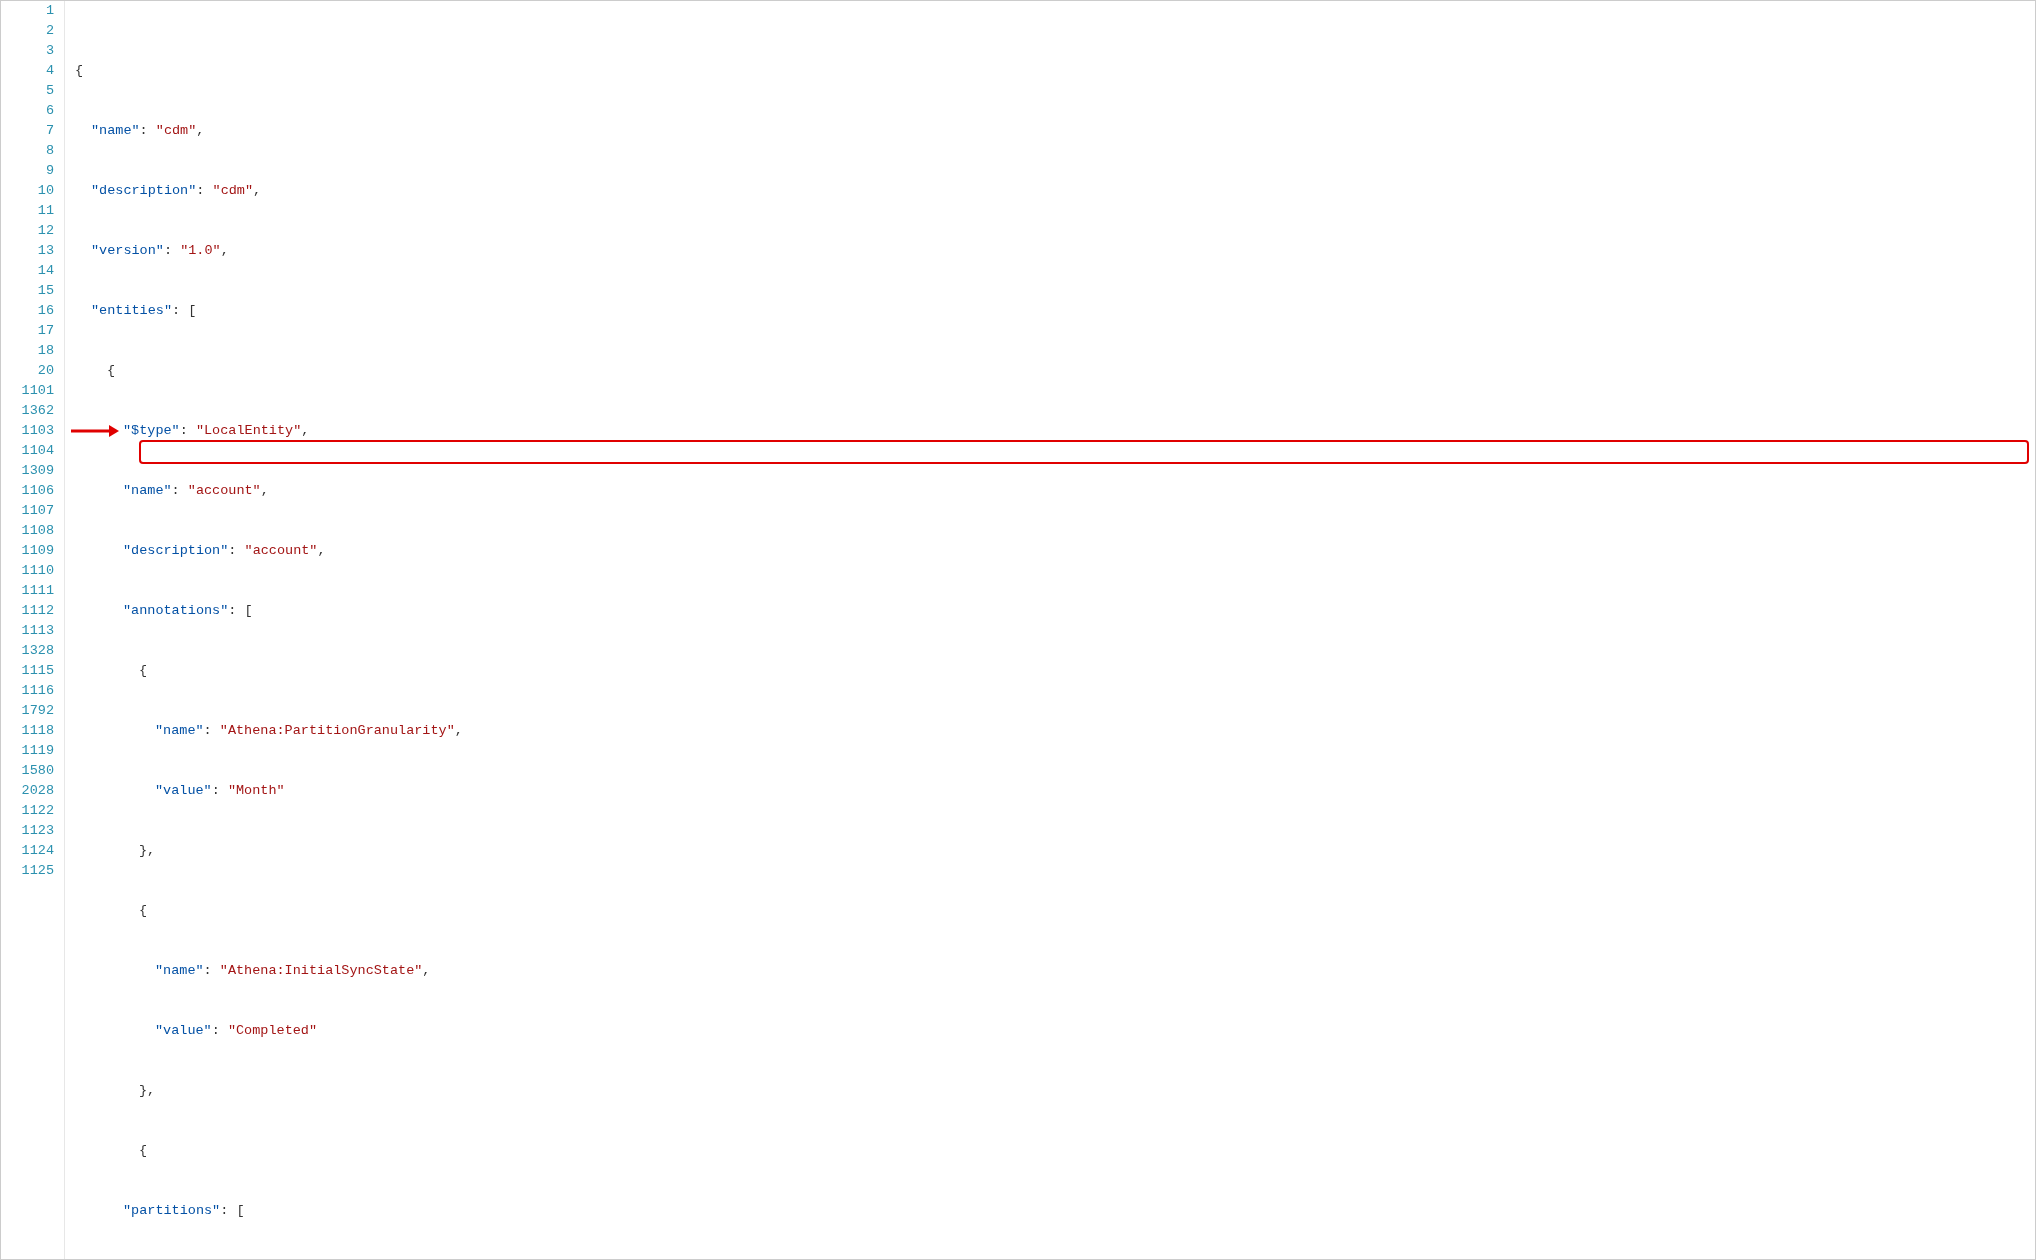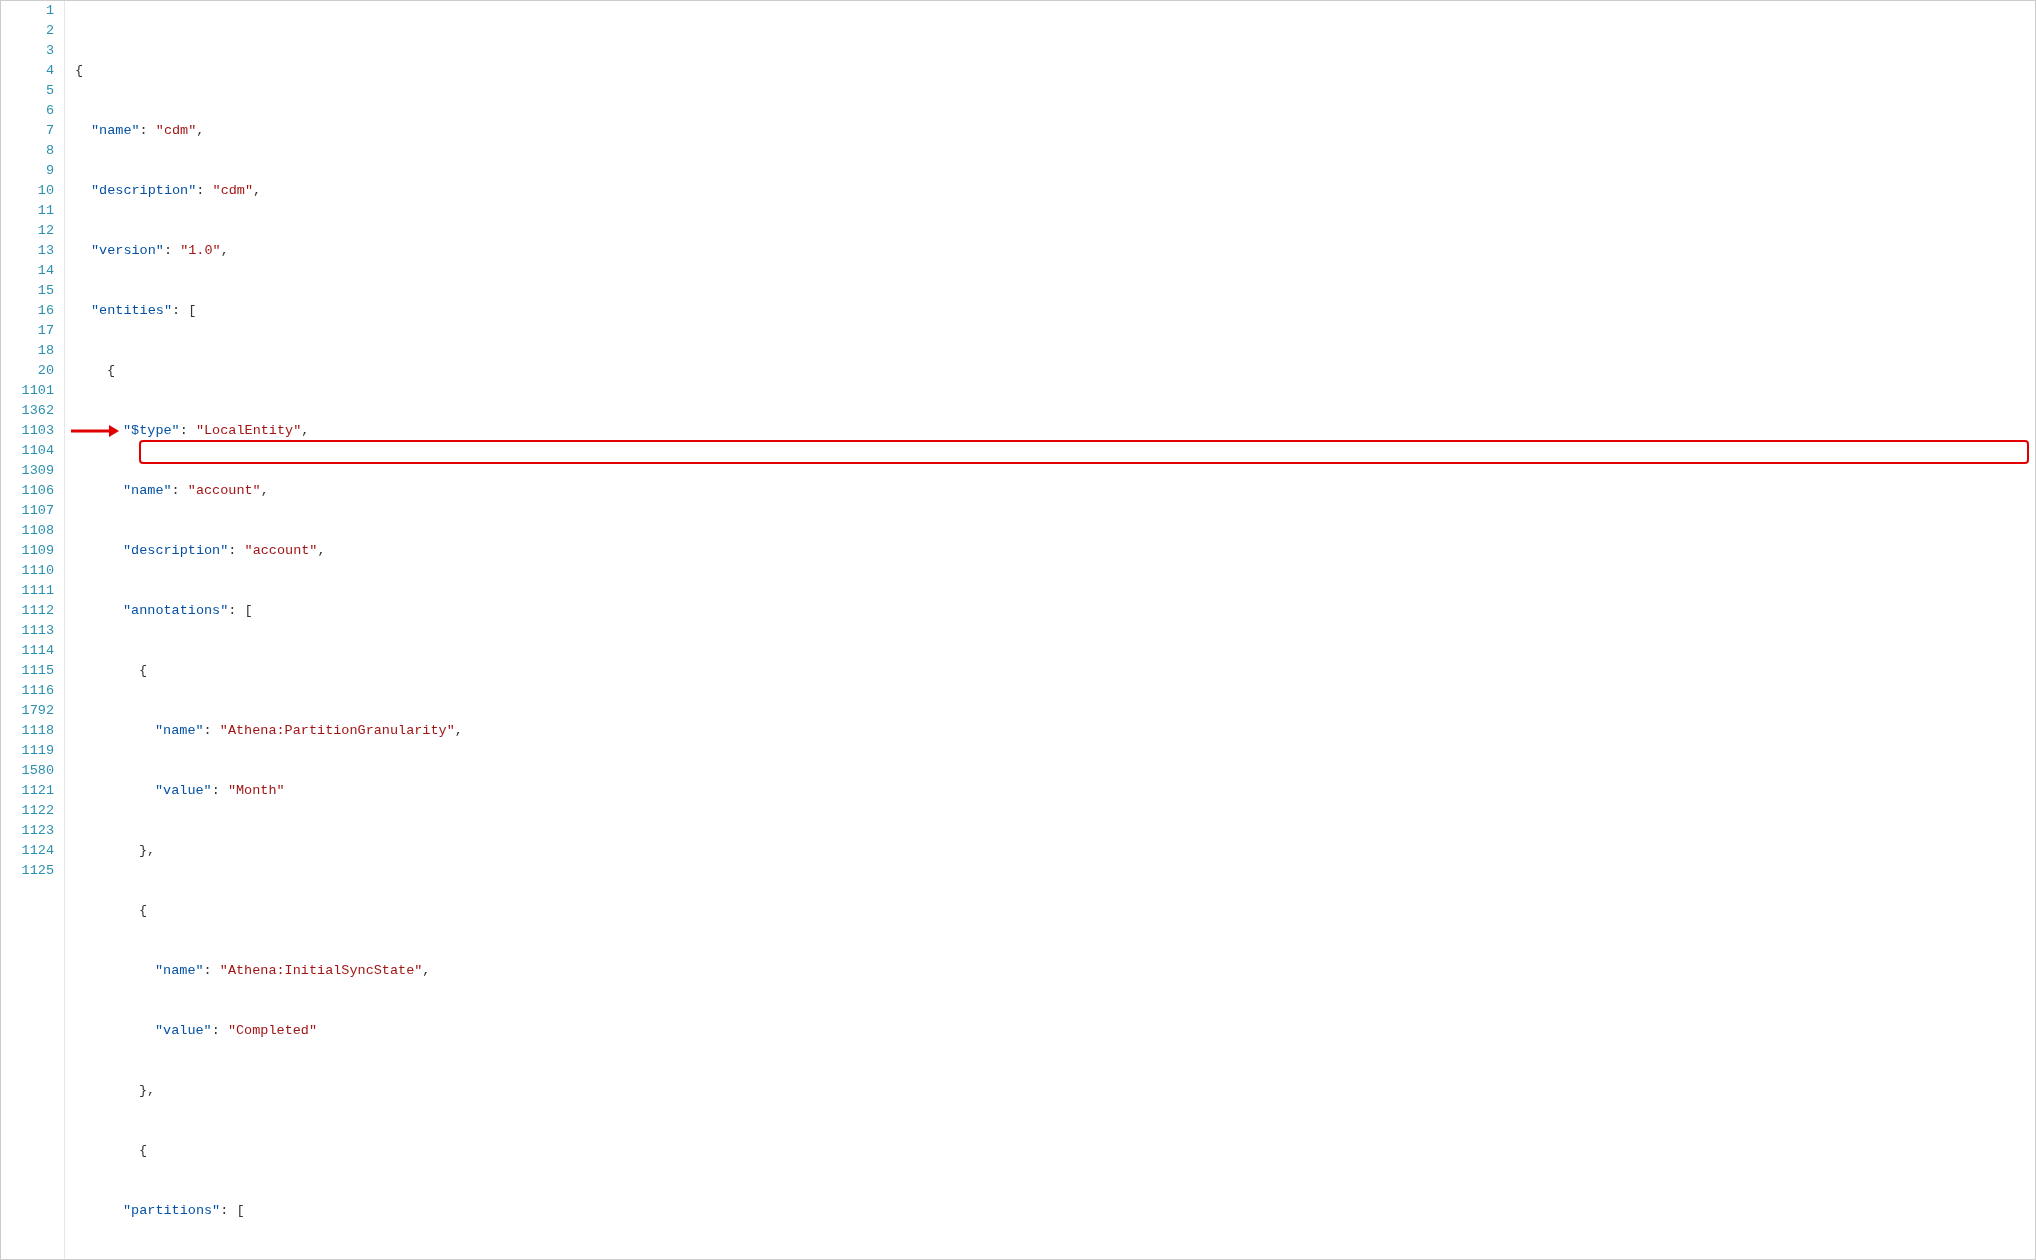--- a/index.html
+++ b/index.html
@@ -105,28 +105,28 @@
     <div class="ln">1104</div>
     <div class="ln">1309</div>
     <div class="ln">1106</div>
     <div class="ln">1107</div>
     <div class="ln">1108</div>
     <div class="ln">1109</div>
     <div class="ln">1110</div>
     <div class="ln">1111</div>
     <div class="ln">1112</div>
     <div class="ln">1113</div>
-    <div class="ln">1114</div>
+    <div class="ln">1328</div>
     <div class="ln">1115</div>
     <div class="ln">1116</div>
     <div class="ln">1792</div>
     <div class="ln">1118</div>
     <div class="ln">1119</div>
     <div class="ln">1580</div>
-    <div class="ln">1121</div>
+    <div class="ln">2028</div>
     <div class="ln">1122</div>
     <div class="ln">1123</div>
     <div class="ln">1124</div>
     <div class="ln">1125</div>
   </div>
 
   <div class="code">
 
     <div class="code-line"><span class="t-punct">{</span></div>
     <div class="code-line indent-1"><span class="t-key">"name"</span><span class="t-punct">: </span><span class="t-str">"cdm"</span><span class="t-punct">,</span></div>

